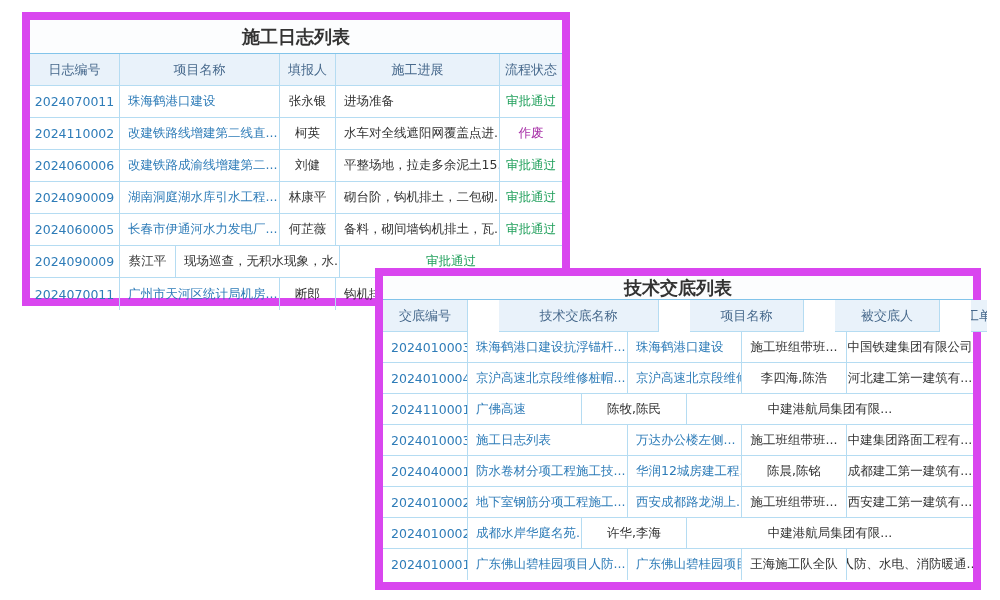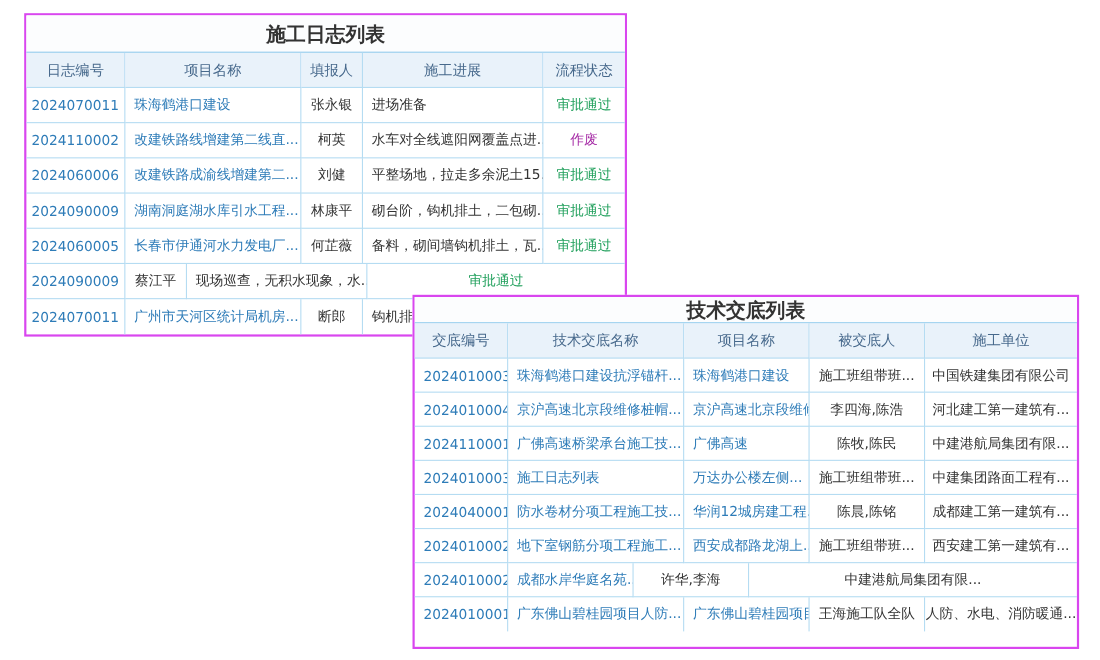--- a/index.html
+++ b/index.html
@@ -6,39 +6,39 @@
   html, body { width: 1000px; height: 600px; }
   body {
     position: relative;
     background: #ffffff;
     overflow: hidden;
     font-family: "DejaVu Sans", "Liberation Sans", sans-serif;
   }
   .panel {
     position: absolute;
     background: #ffffff;
-    border: 2px solid #d946ef;
+    border: 8px solid #d946ef;
   }
   .panel-log  { left: 22px;  top: 12px;  width: 548px; height: 294px; z-index: 1; }
   .panel-tech { left: 375px; top: 268px; width: 606px; height: 322px; z-index: 2; }
 
   .panel-title {
     display: flex; align-items: center; justify-content: center;
     font-size: 18px; font-weight: bold; color: #333333;
     background: #FCFDFE;
     border-bottom: 1px solid #82C4EA;
   }
   .panel-log  .panel-title { height: 34px; }
   .panel-tech .panel-title { height: 24px; }
 
   .tbl { width: 100%; }
   .row { display: flex; width: 100%; }
   .panel-log  .row { height: 32px; }
   .panel-tech .row { height: 31px; }
-  .panel-tech .row.head { height: 32px; }
+  .panel-tech .row.head { height: 32px; gap: 31px; }
 
   .cell {
     display: flex; align-items: center;
     padding: 0 8px;
     font-size: 12.5px; color: #333333;
     border-right: 1px solid #B5DCF2;
     border-bottom: 1px solid #B5DCF2;
     white-space: nowrap; overflow: hidden; text-overflow: ellipsis;
   }
   .cell:last-child { border-right: none; text-align: right; }
@@ -166,21 +166,20 @@
     <div class="row">
       <div class="cell t0 link">2024010004</div>
       <div class="cell t1 link">京沪高速北京段维修桩帽...</div>
       <div class="cell t2 link">京沪高速北京段维修</div>
       <div class="cell t3 center">李四海,陈浩</div>
       <div class="cell t4 center">河北建工第一建筑有...</div>
     </div>
 
     <div class="row">
       <div class="cell t0 link">2024110001</div>
-      <div class="cell t1 link">广佛高速桥梁承台施工技...</div>
       <div class="cell t2 link">广佛高速</div>
       <div class="cell t3 center">陈牧,陈民</div>
       <div class="cell t4 center">中建港航局集团有限...</div>
     </div>
 
     <div class="row">
       <div class="cell t0 link">2024010003</div>
       <div class="cell t1 link">施工日志列表</div>
       <div class="cell t2 link">万达办公楼左侧...</div>
       <div class="cell t3 center">施工班组带班...</div>

